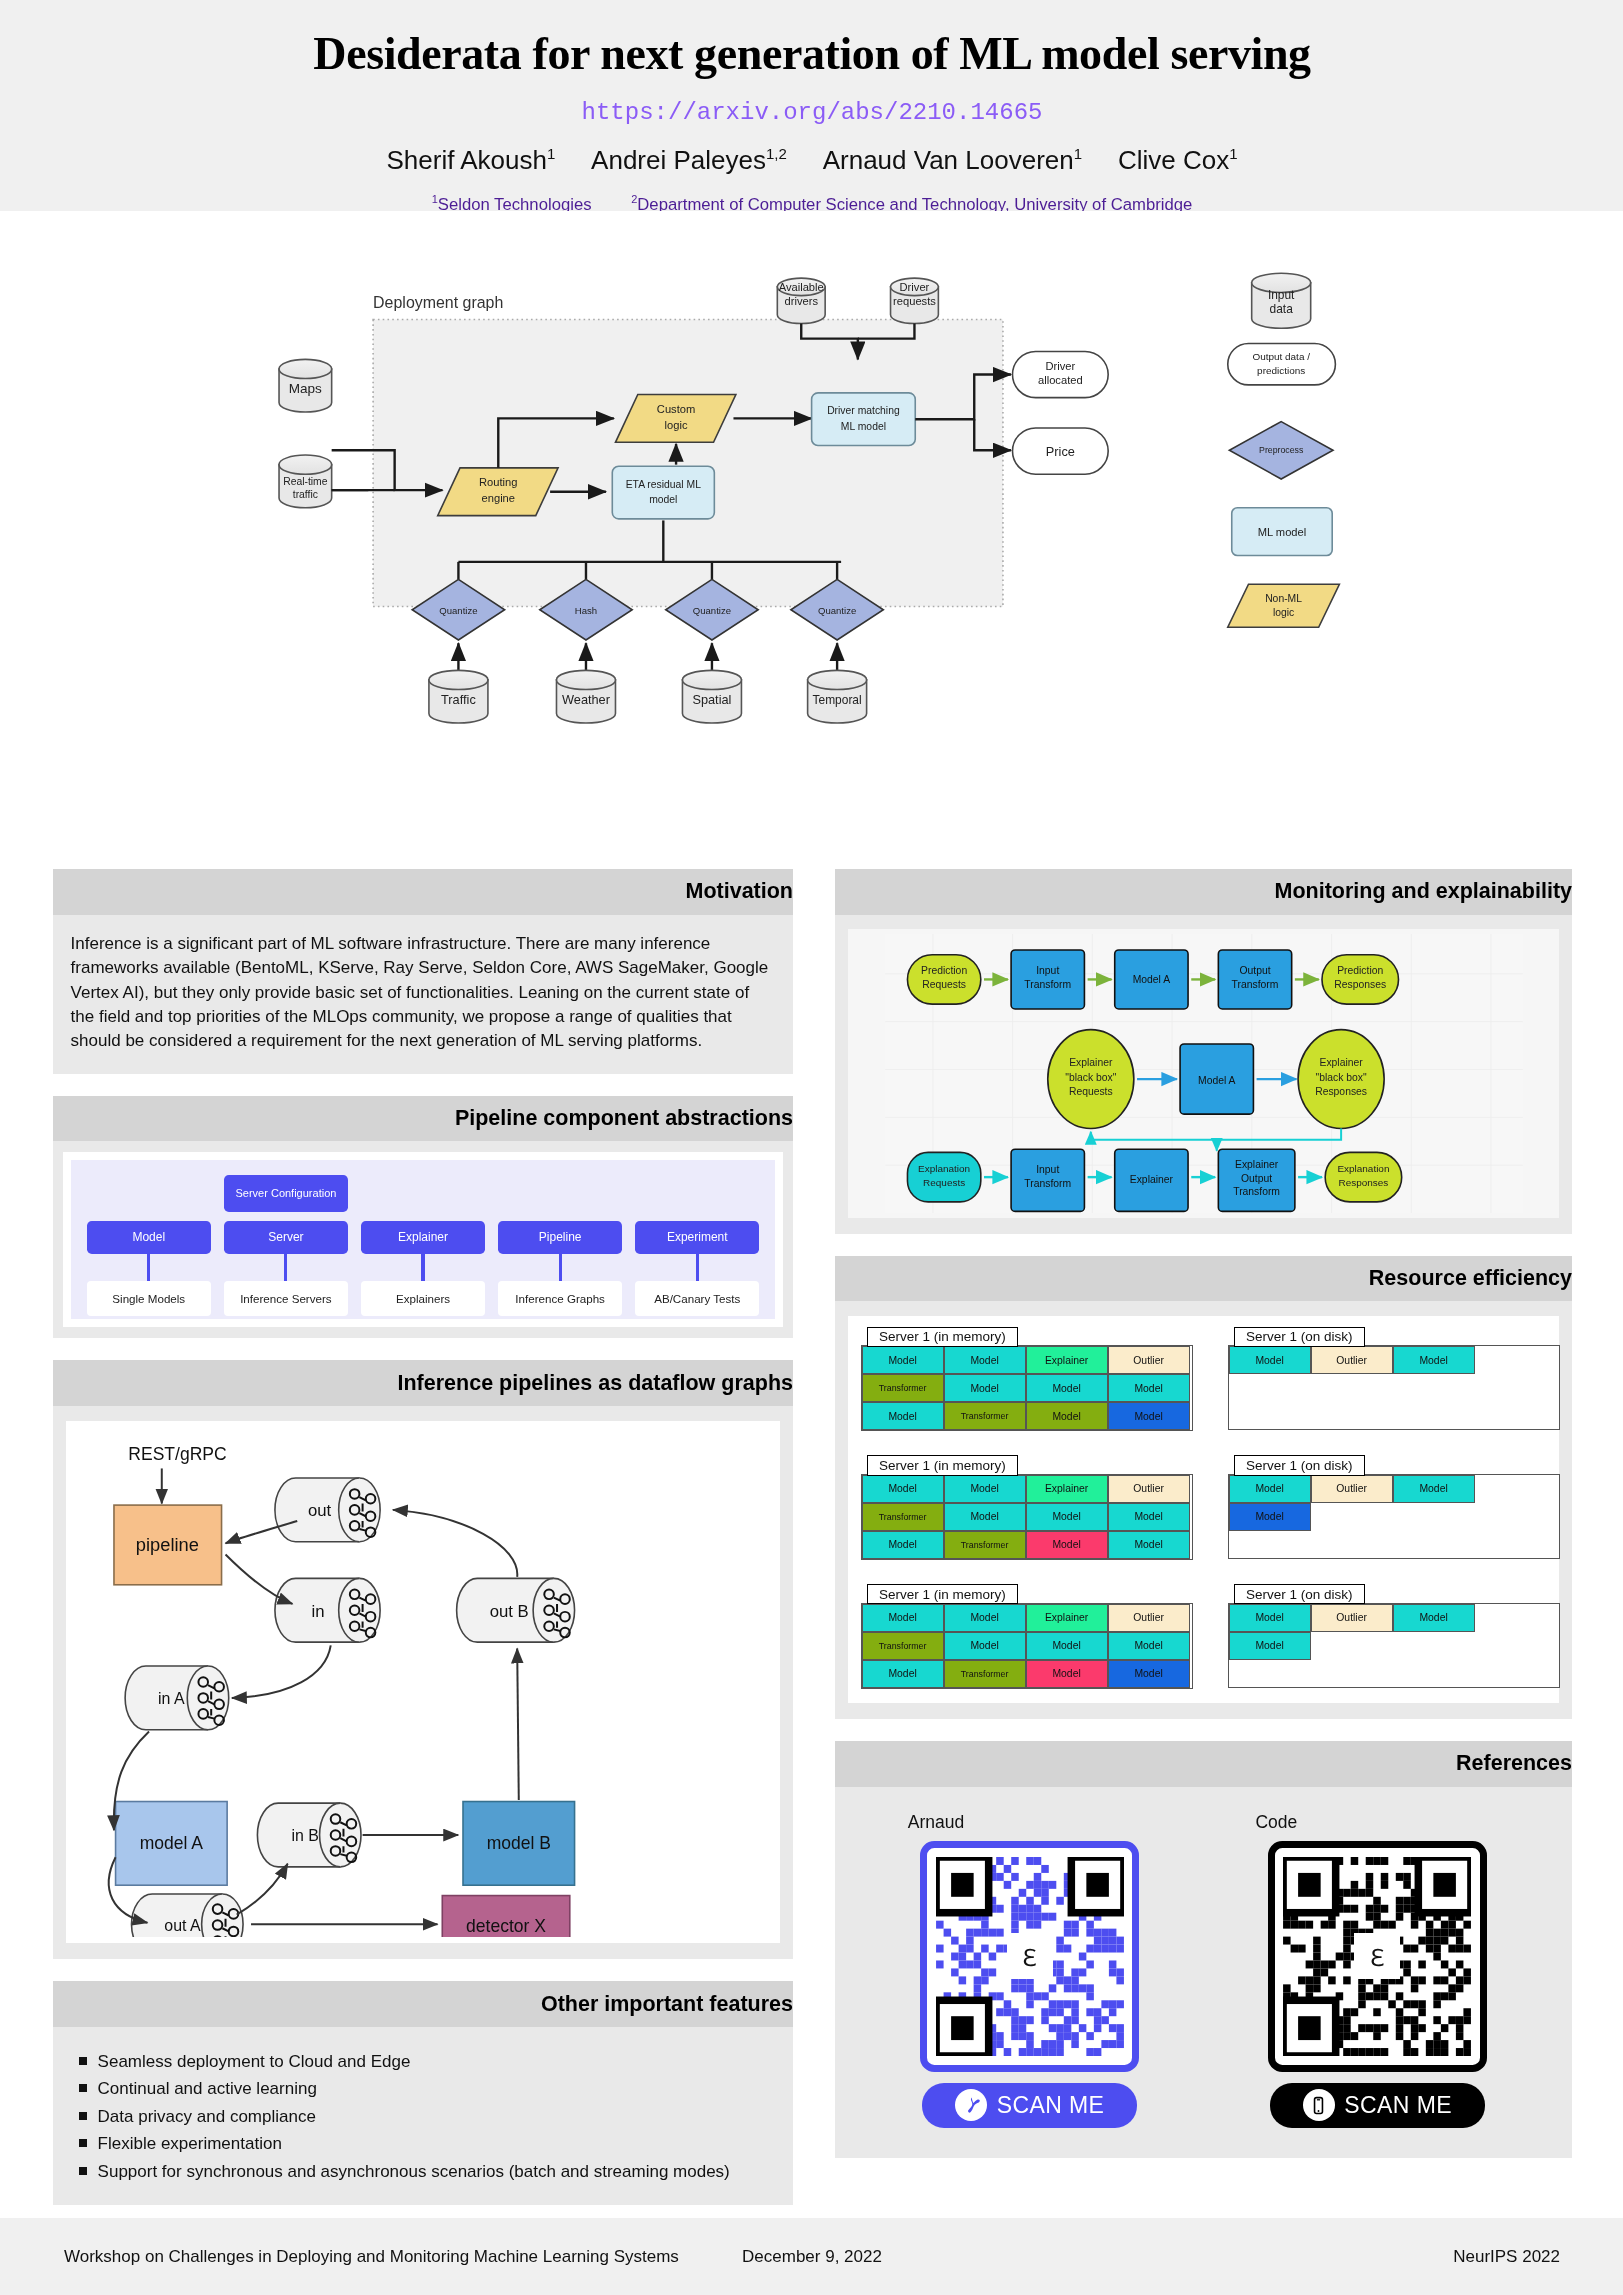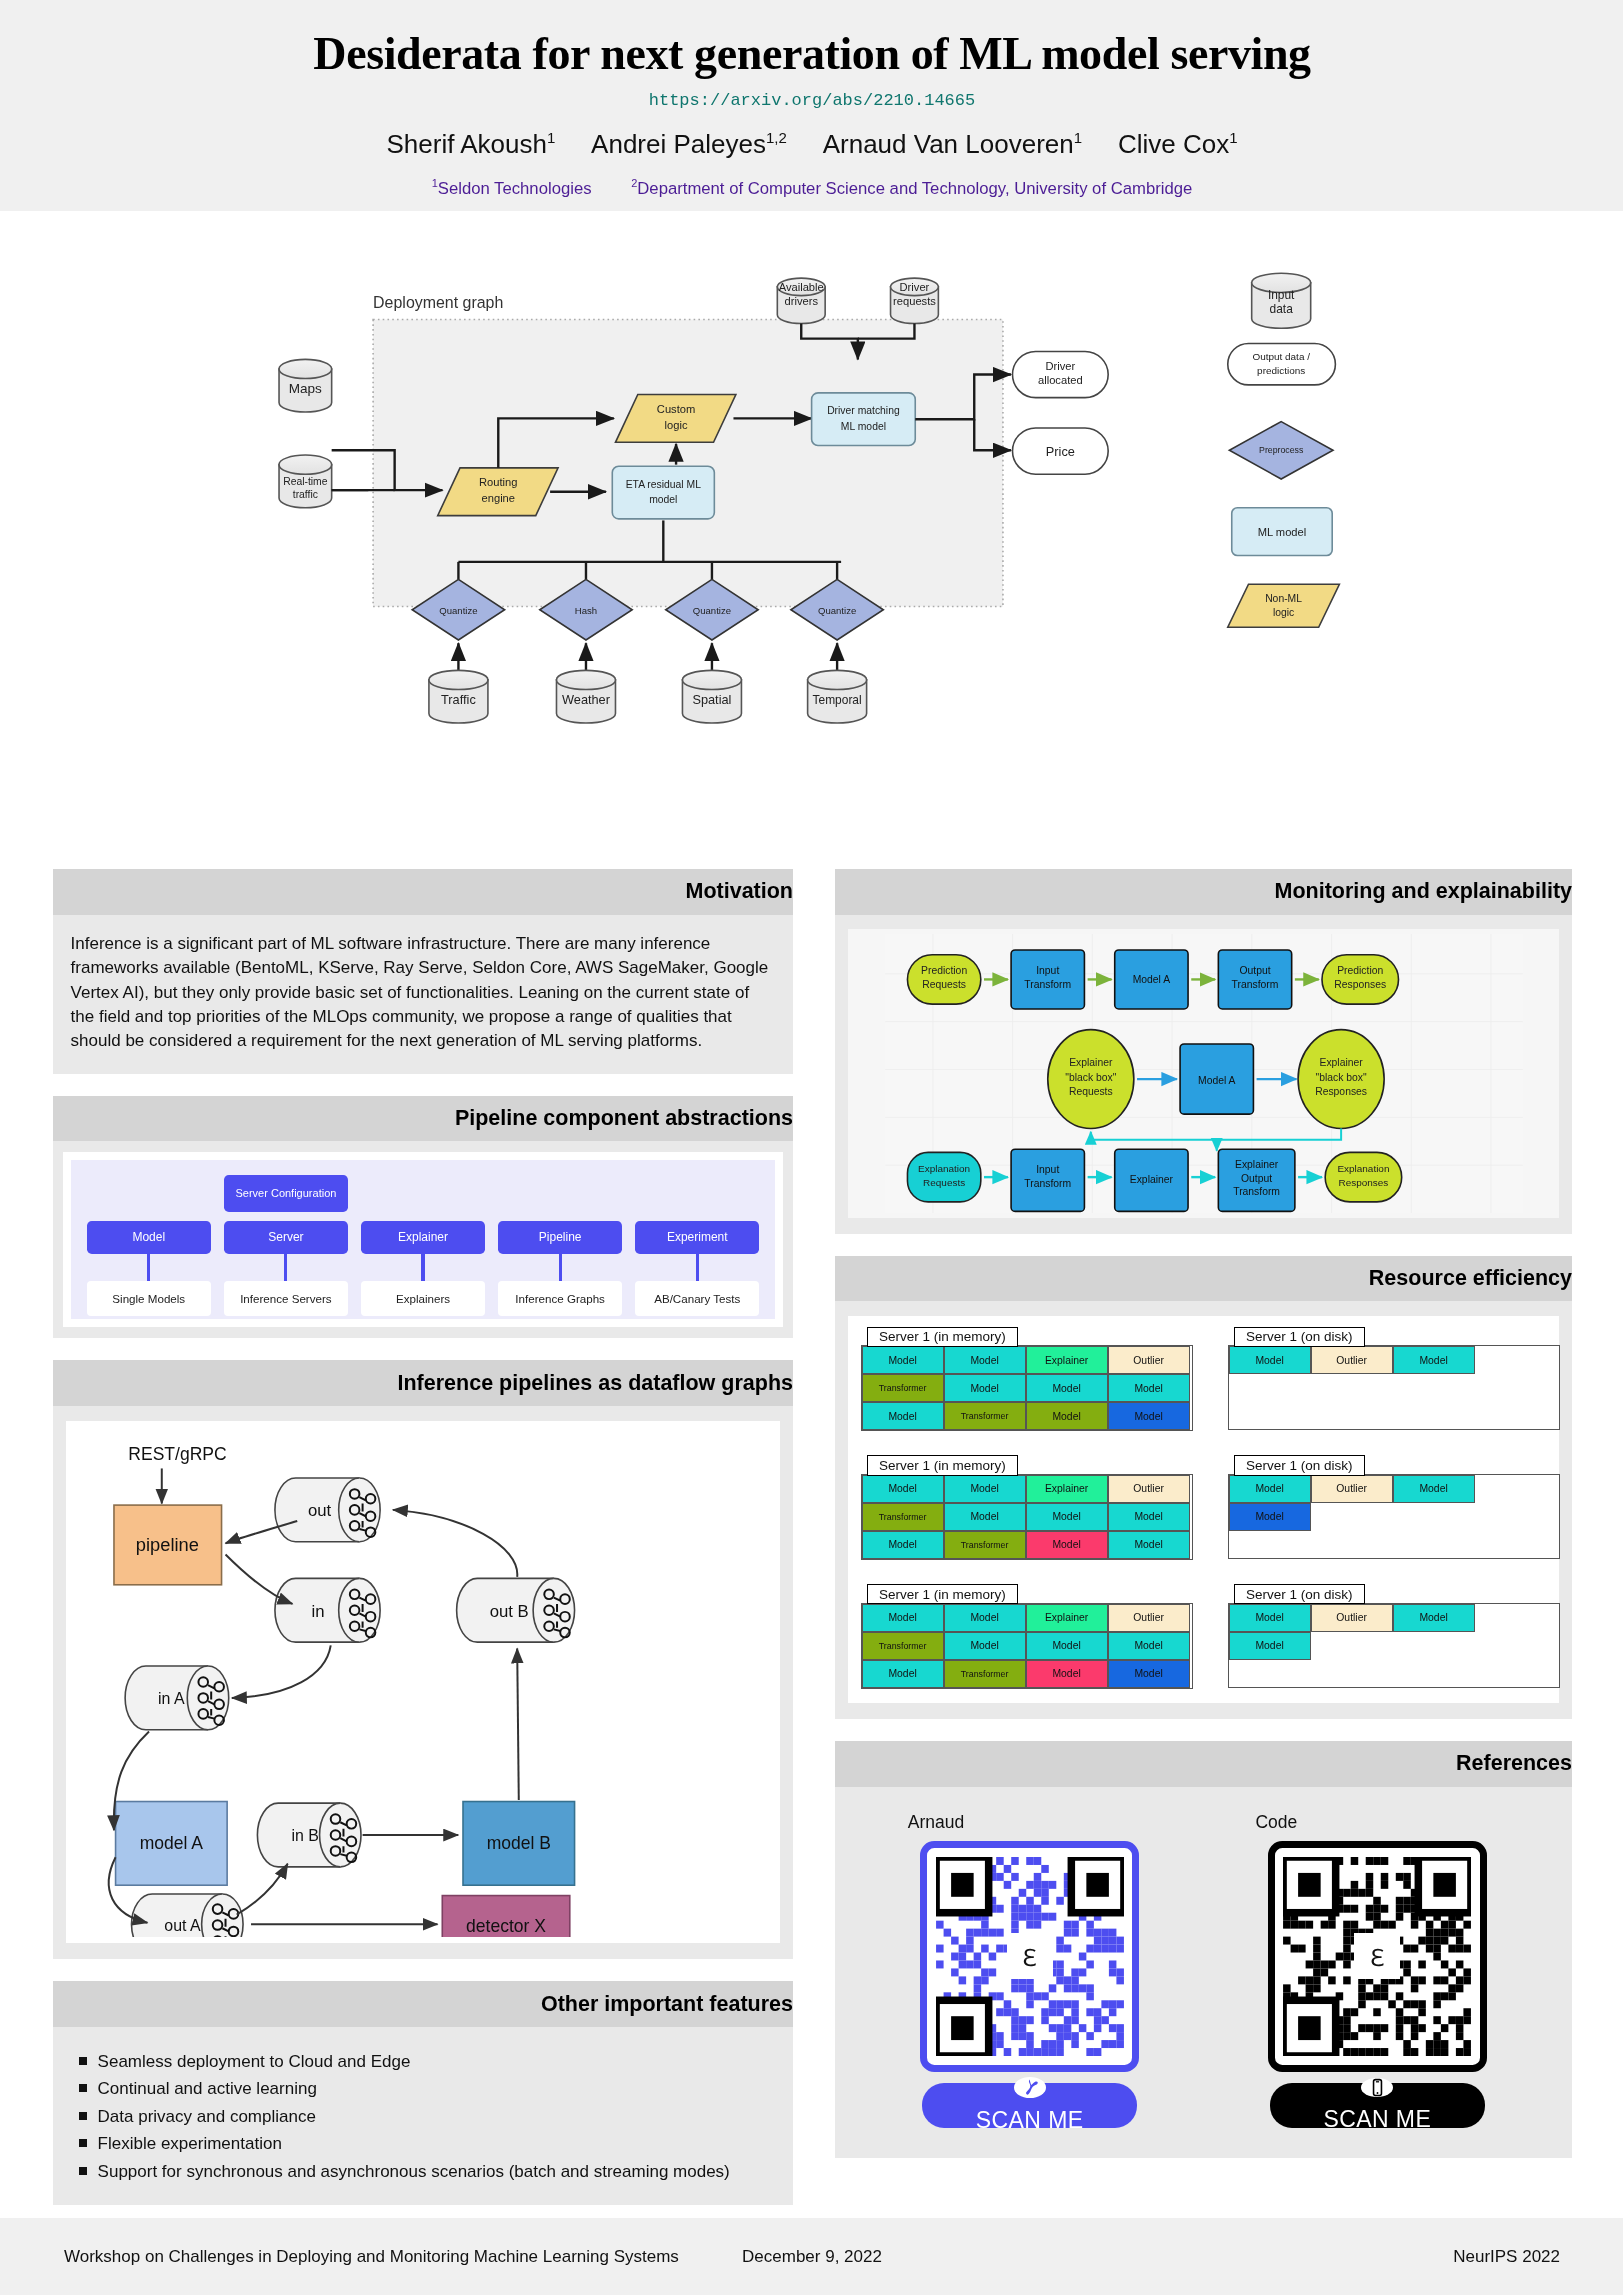--- a/index.html
+++ b/index.html
@@ -22,23 +22,23 @@
   .poster-title {
     font-family:"Liberation Serif", serif;
     font-weight:bold;
     font-size:46px;
     letter-spacing:-0.4px;
     margin-top:27px;
     color:#000;
   }
   .poster-url {
     font-family:"Liberation Mono", monospace;
-    font-size:17px;
-    margin-top:11px;
-    color:#0f766e;
+    font-size:24px;
+    margin-top:19px;
+    color:#8b5cf6;
   }
   .authors {
     font-size:26px; margin-top:19px; color:#111;
   }
   .authors .au { margin:0 14.3px; }
   .authors sup { font-size:15px; vertical-align:super; }
   .affils { font-size:16.7px; margin-top:17.5px; color:#4c1d95; }
   .affils .af { margin:0 17.5px; }
   .affils sup { font-size:11px; vertical-align:super; }
 
@@ -162,21 +162,21 @@
   .qr-logo {
     position:absolute; left:50%; top:50%; transform:translate(-50%,-50%);
     width:46px; height:46px; background:#fff;
     display:flex; align-items:center; justify-content:center;
     font-size:24px; font-family:"Liberation Serif",serif; color:#111;
     z-index:5;
   }
   .scanme {
     margin:11px auto 0 auto; width:215px; height:45px; border-radius:22px;
     display:flex; align-items:center; justify-content:center; gap:9.6px;
-    font-size:23px; letter-spacing:0.4px;flex-direction:column;
+    font-size:23px; letter-spacing:0.4px;
   }
   .scanme.paper { background:#4d4df0; color:#fff; }
   .scanme.code  { background:#000; color:#fff; }
   .scan-badge {
     width:32px; height:32px; border-radius:50%; background:#fff;
     display:flex; align-items:center; justify-content:center;
   }
 
   
   .footer {

